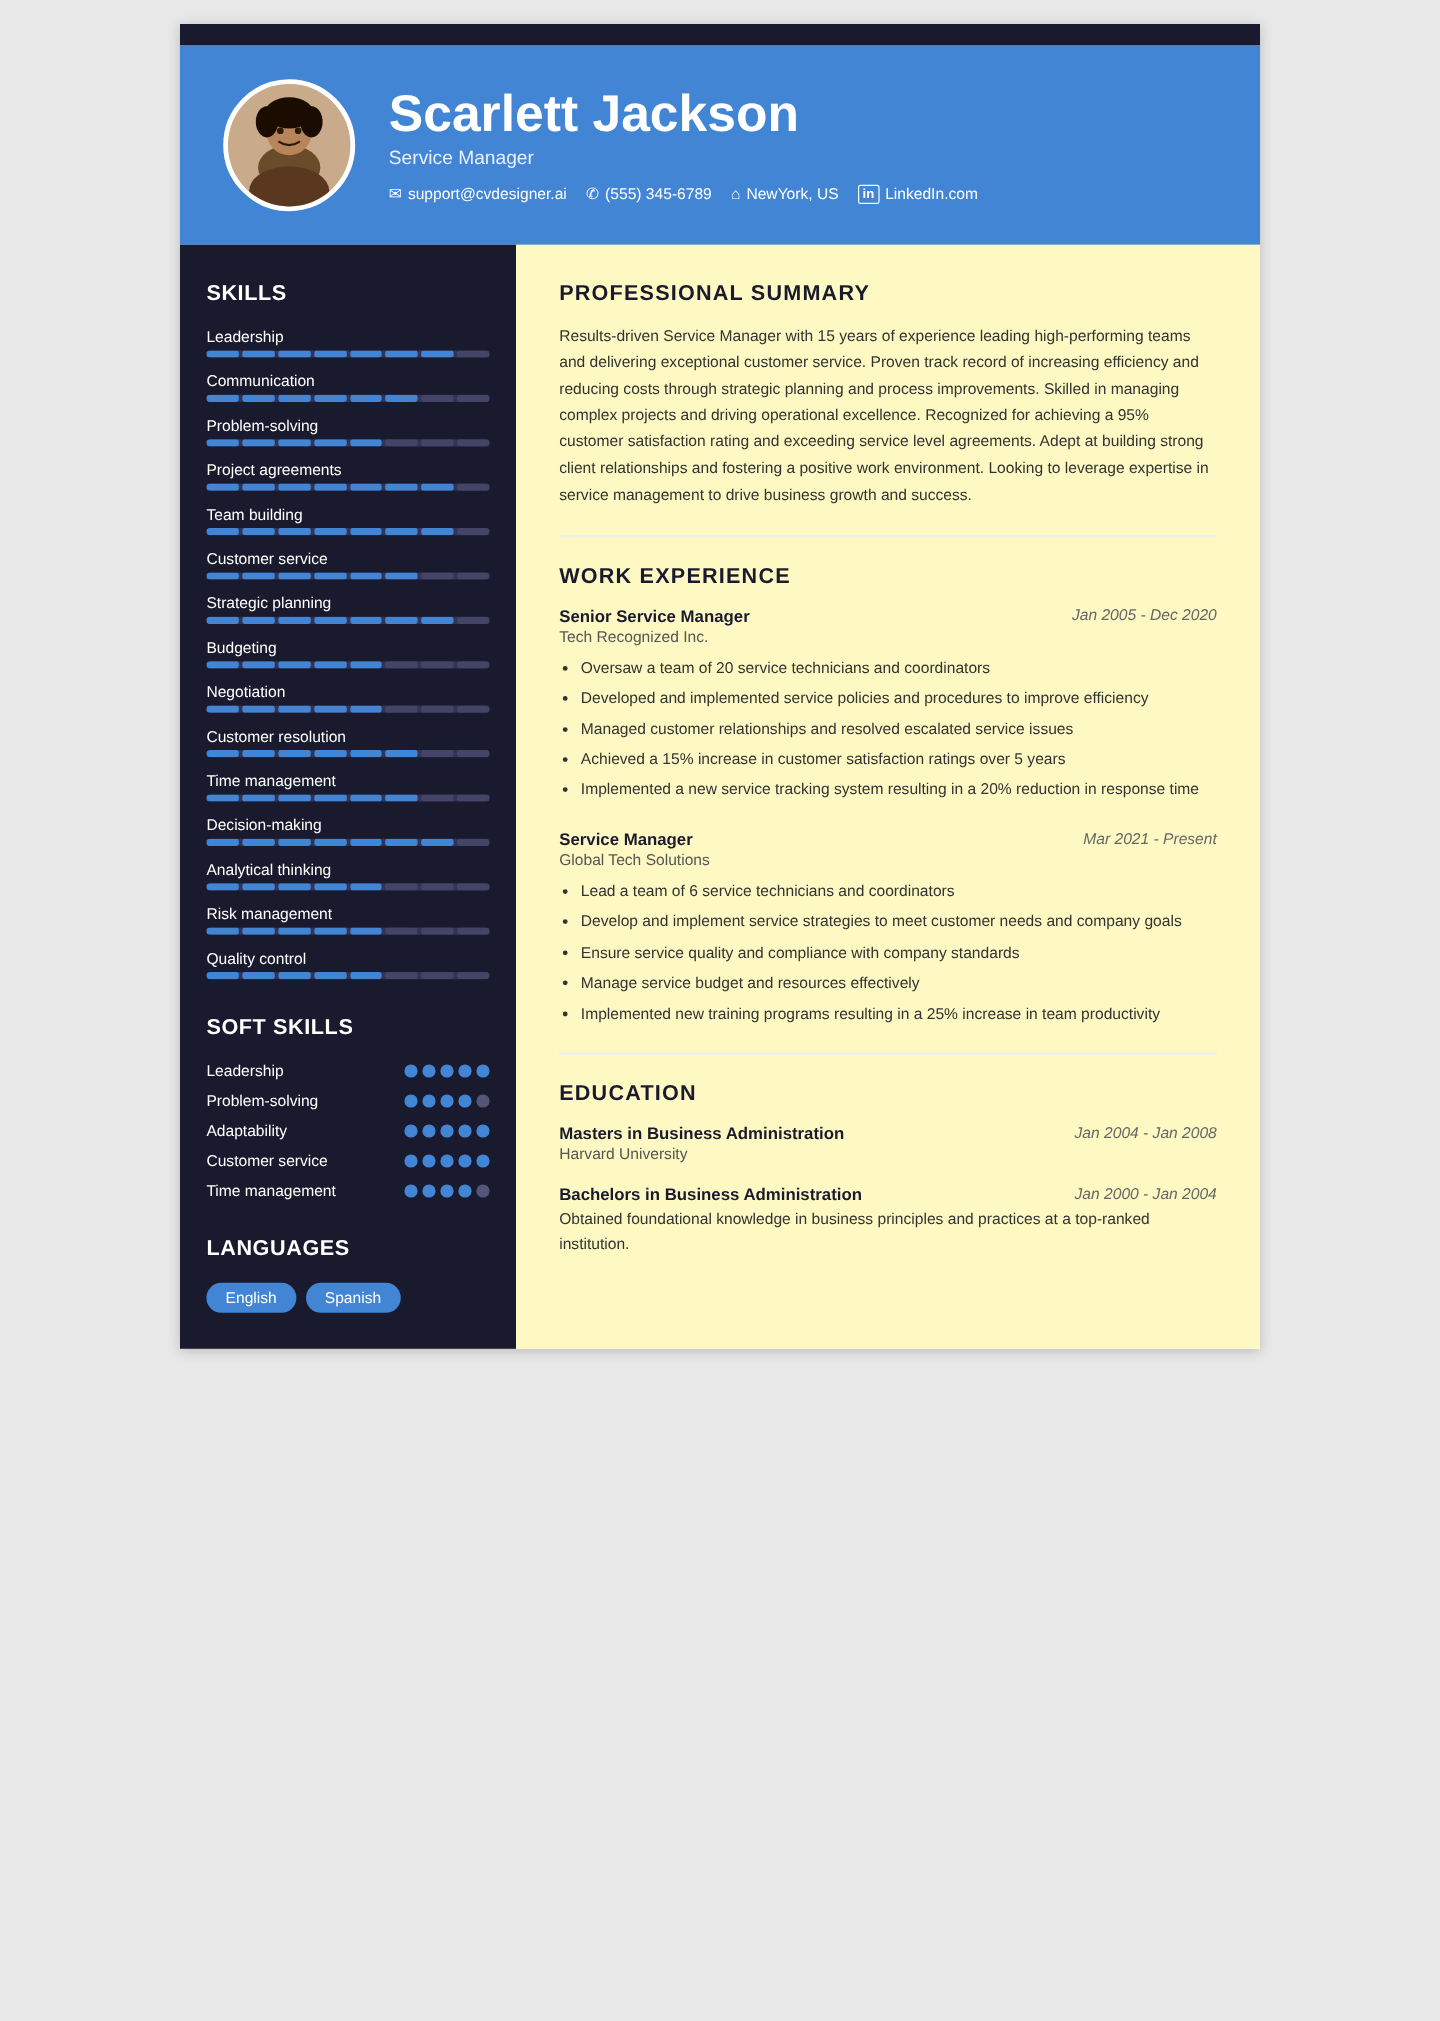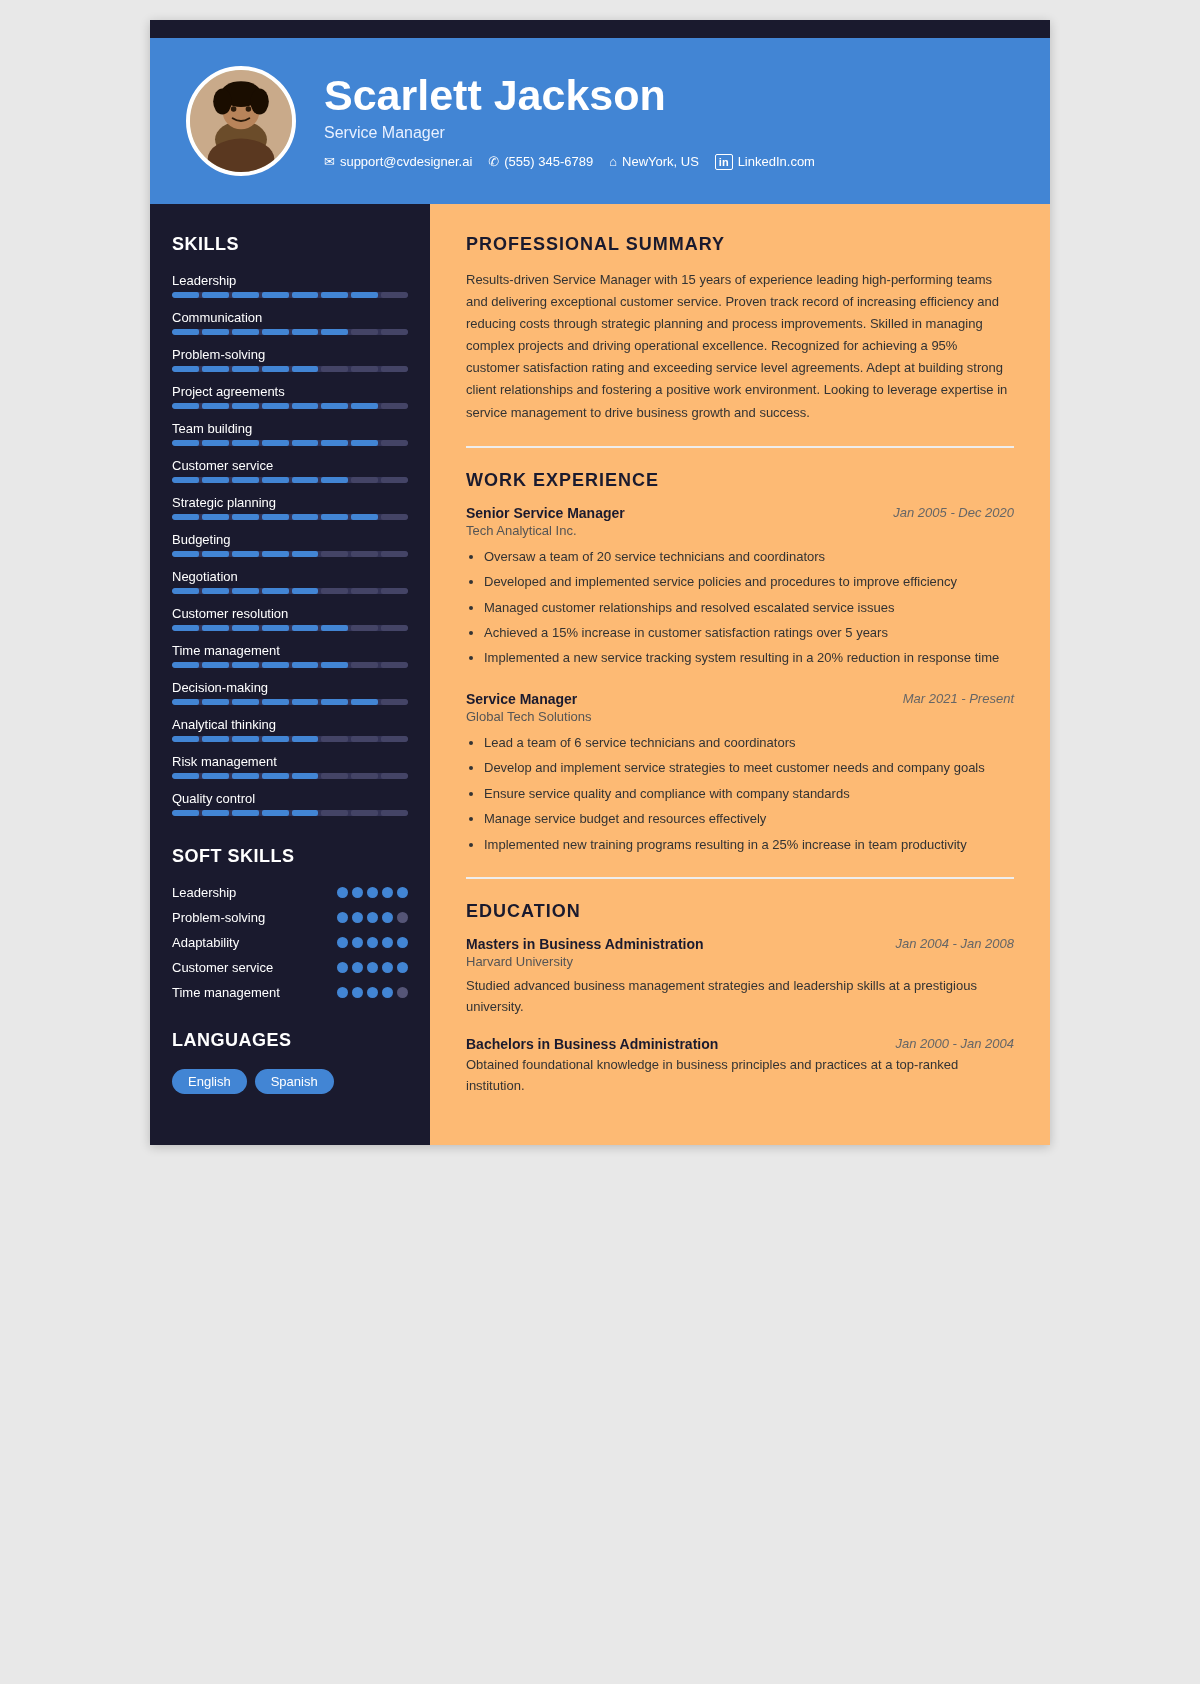--- a/index.html
+++ b/index.html
@@ -144,21 +144,21 @@
       color: #fff;
       font-size: 13px;
       padding: 5px 16px;
       border-radius: 20px;
       font-weight: 500;
     }
     
     .main-content {
       flex: 1;
       padding: 30px 36px;
-      background: #fdba74;
+      background: #fef9c3;
     }
     .section-title {
       font-size: 18px;
       font-weight: 700;
       color: #1a1a2e;
       letter-spacing: 1px;
       text-transform: uppercase;
       margin-bottom: 14px;
       margin-top: 0;
     }
@@ -569,21 +569,21 @@
       <hr class="section-divider">
 
       <div class="work-section">
         <div class="section-title">WORK EXPERIENCE</div>
         <div id="jobs-container">
             <div class="job">
               <div class="job-header">
                 <div class="job-title">Senior Service Manager</div>
                 <div class="job-dates">Jan 2005 - Dec 2020</div>
               </div>
-              <div class="job-company">Tech Analytical Inc.</div>
+              <div class="job-company">Tech Recognized Inc.</div>
               <ul class="job-bullets">
                 <li>Oversaw a team of 20 service technicians and coordinators</li>
                 <li>Developed and implemented service policies and procedures to improve efficiency</li>
                 <li>Managed customer relationships and resolved escalated service issues</li>
                 <li>Achieved a 15% increase in customer satisfaction ratings over 5 years</li>
                 <li>Implemented a new service tracking system resulting in a 20% reduction in response time</li>
               </ul>
             </div>
             <div class="job">
               <div class="job-header">
@@ -606,21 +606,20 @@
 
       <div class="education-section">
         <div class="section-title">EDUCATION</div>
         <div id="edu-container">
             <div class="edu-item">
               <div class="edu-header">
                 <div class="edu-degree">Masters in Business Administration</div>
                 <div class="edu-dates">Jan 2004 - Jan 2008</div>
               </div>
               <div class="edu-school">Harvard University</div>
-              <div class="edu-desc">Studied advanced business management strategies and leadership skills at a prestigious university.</div>
             </div>
             <div class="edu-item">
               <div class="edu-header">
                 <div class="edu-degree">Bachelors in Business Administration</div>
                 <div class="edu-dates">Jan 2000 - Jan 2004</div>
               </div>
               <div class="edu-desc">Obtained foundational knowledge in business principles and practices at a top-ranked institution.</div>
             </div>
           </div>
       </div>

